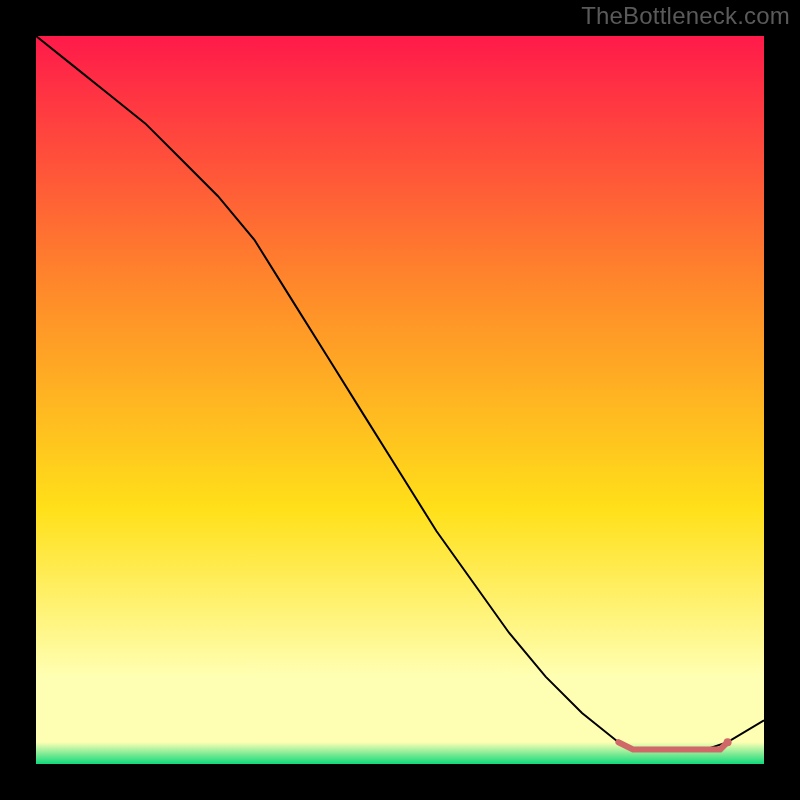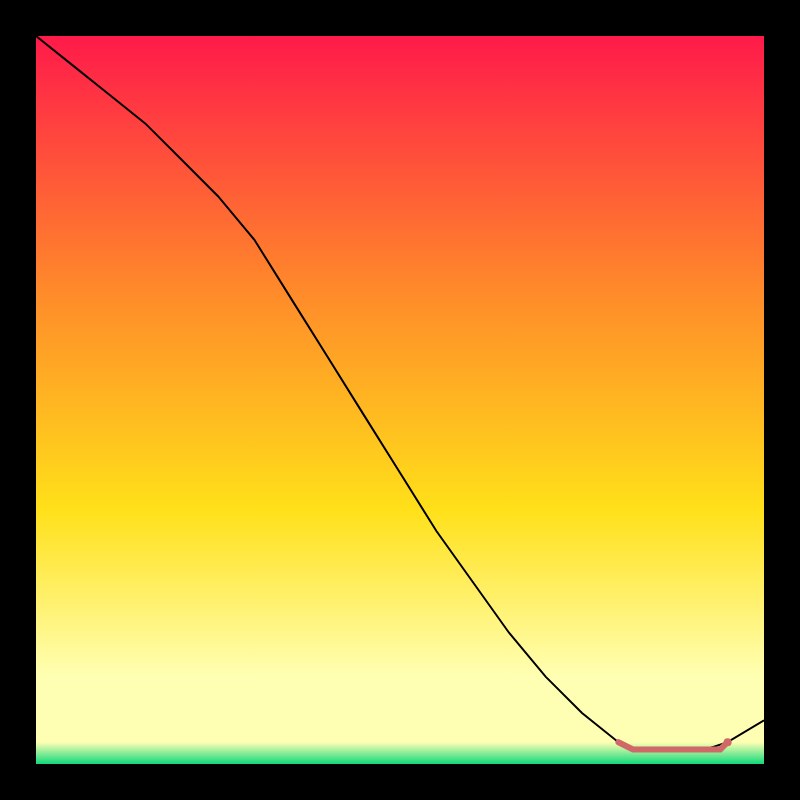--- a/index.html
+++ b/index.html
@@ -33,20 +33,21 @@
     height: 728px;
   }
   svg {
     display: block;
   }
 </style>
 </head>
 <body>
 
 <div class="container">
+  <div class="watermark">TheBottleneck.com</div>
 
   <div class="plot">
     <svg id="chart-svg" width="728" height="728" viewBox="0 0 728 728">
       <defs>
         <linearGradient id="bg-grad" x1="0" y1="0" x2="0" y2="1">
           <stop id="g0" offset="0%" stop-color="#ff1a4a"></stop>
           <stop id="g1" offset="35%" stop-color="#ff8a2a"></stop>
           <stop id="g2" offset="65%" stop-color="#ffe019"></stop>
           <stop id="g3" offset="88%" stop-color="#ffffb3"></stop>
           <stop id="g4" offset="97%" stop-color="#ffffb3"></stop>

